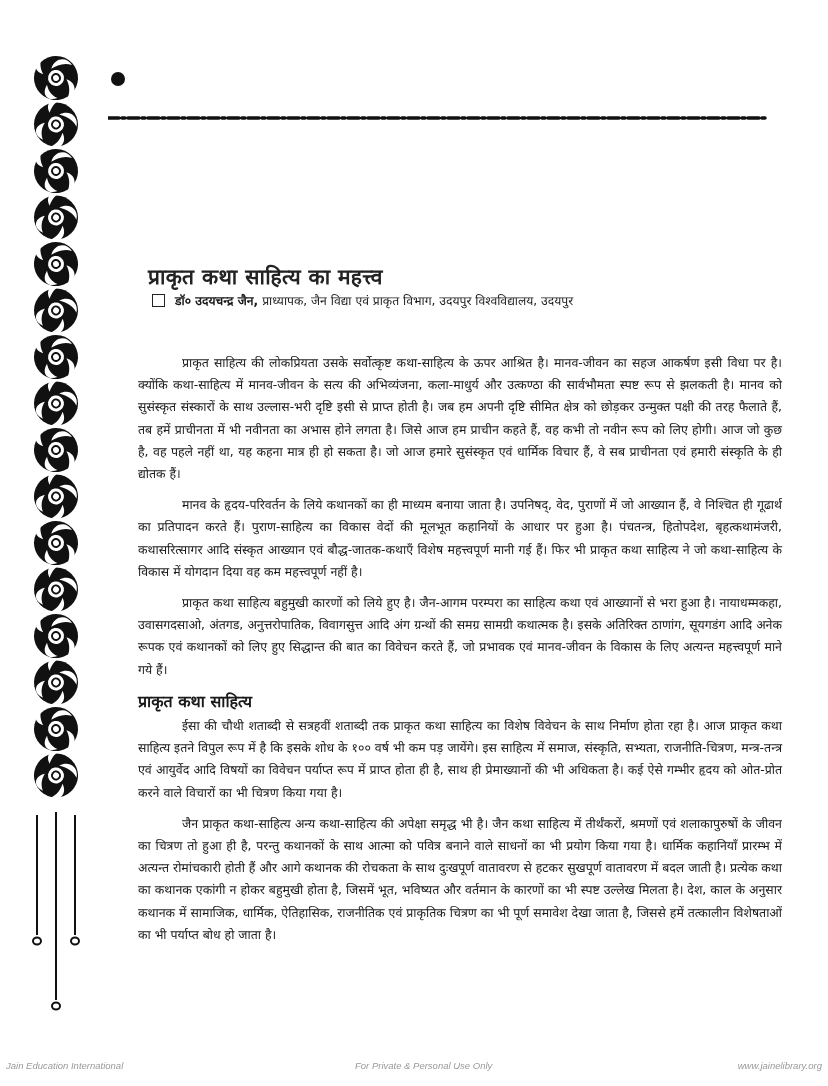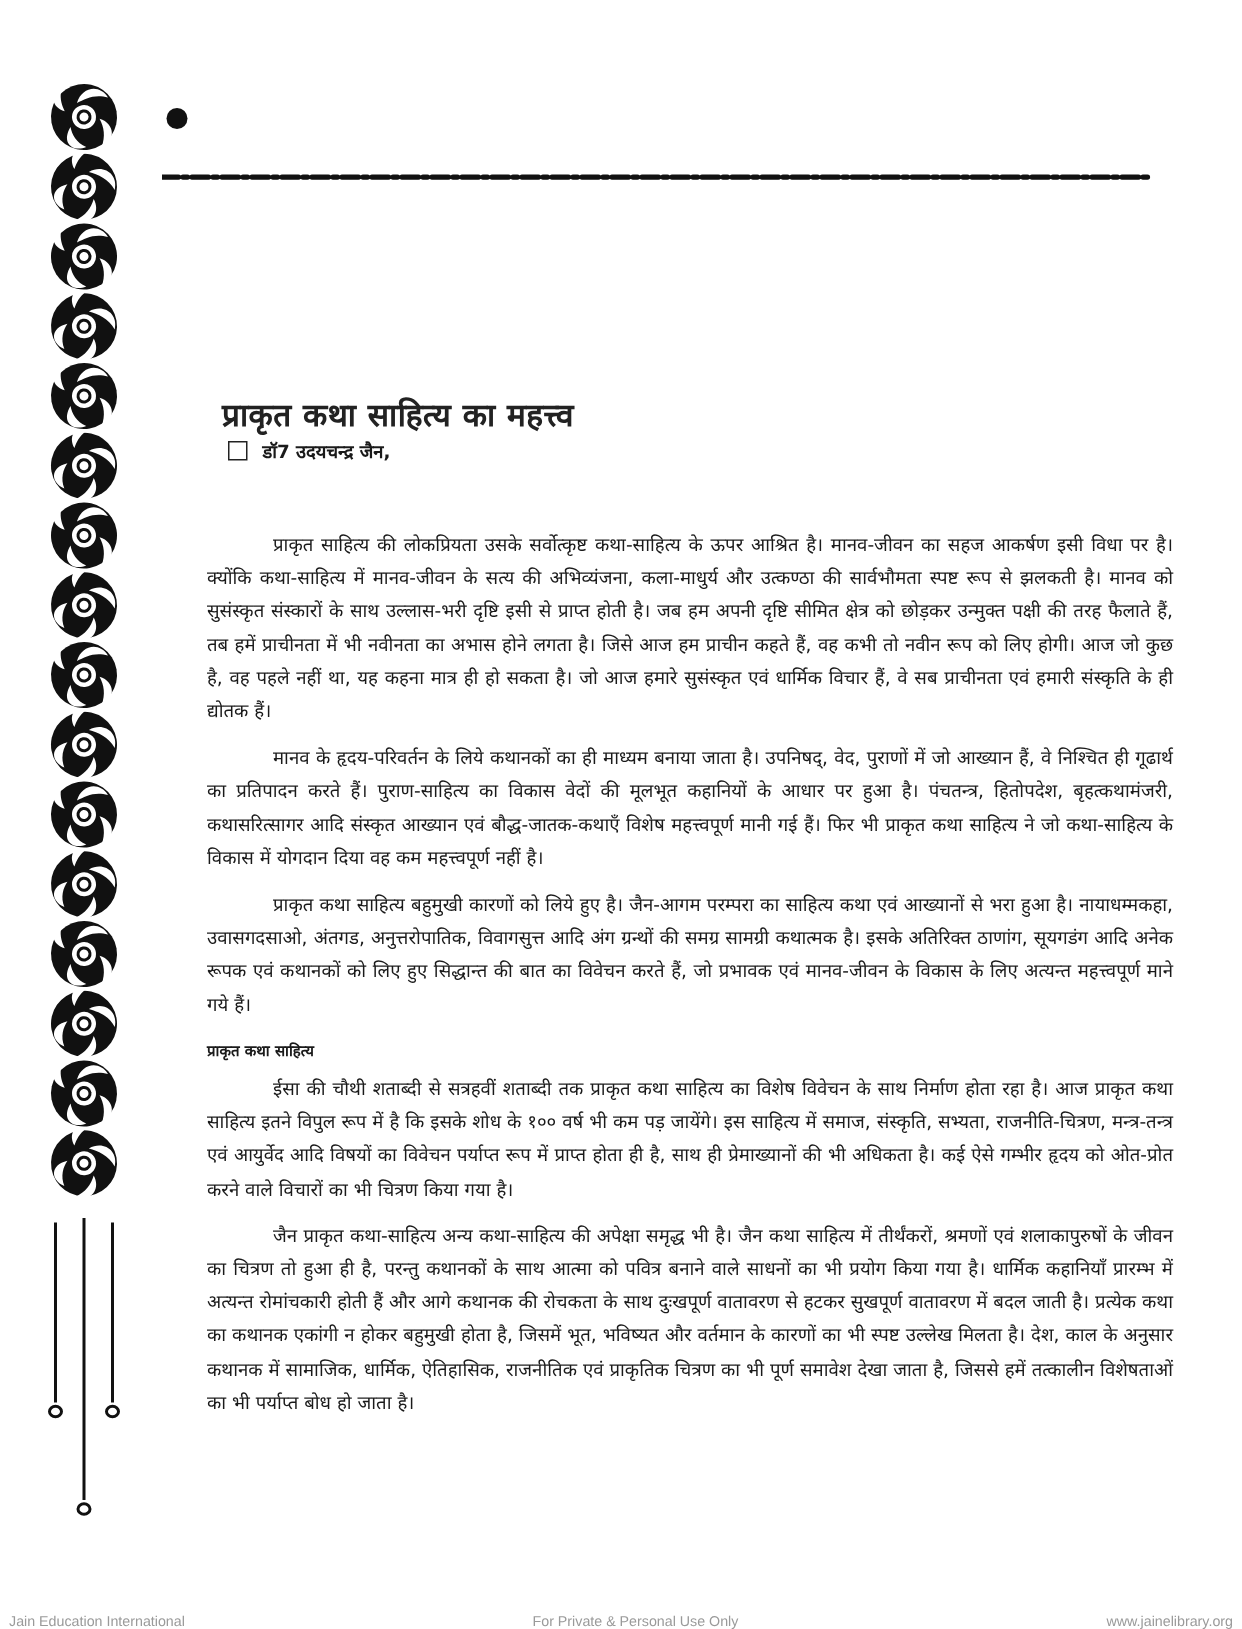--- a/index.html
+++ b/index.html
@@ -20,26 +20,26 @@
       position: absolute; left: 152px; top: 292px; font-size: 12.2px; color: #1a1a1a;
       display: flex; align-items: center; white-space: nowrap;
     }
     .byline .box { width: 11px; height: 11px; border: 1.4px solid #222; margin-right: 10px; display: inline-block; }
     .byline .author { font-weight: bold; margin-right: 4px; }
     .content {
       position: absolute; left: 138px; top: 322px; width: 644px;
       font-size: 12.4px; line-height: 22.2px; text-align: justify; margin-top: 30px;
     }
     .content p { margin: 0 0 9px 0; text-indent: 44px; }
-    .content h3 { margin: 10px 0 2px 0; font-size: 10px; font-weight: bold; }
+    .content h3 { margin: 10px 0 2px 0; font-size: 16px; font-weight: bold; }
     .footer {
       position: absolute; top: 1060px; left: 0; width: 828px; height: 14px;
       font-family: "Liberation Sans", sans-serif; font-size: 9.5px; color: #9a9a9a;
     }
-    .footer span { position: absolute; top: 16px; white-space: nowrap; }
+    .footer span { position: absolute; top: 0; white-space: nowrap; font-style: italic; }
     .f-left { left: 6px; }
     .f-center { left: 355px; }
     .f-right { right: 6px; }
   </style>
 </head>
 <body>
 
 <div class="border-col">
   <svg width="100" height="1086" viewBox="0 0 100 1086">
     <defs>
@@ -85,21 +85,22 @@
 <div class="dot"></div>
 
 <svg class="rule" viewBox="0 0 660 8">
   <line x1="0" y1="4" x2="660" y2="4" stroke="#111" stroke-width="3.5" stroke-dasharray="11 3 3 3" stroke-linecap="round"></line>
 </svg>
 
 <div class="title">प्राकृत कथा साहित्य का महत्त्व</div>
 
 <div class="byline">
   <span class="box"></span>
-  <span class="author">डॉ7 उदयचन्द्र जैन,</span>
+  <span class="author">डॉ० उदयचन्द्र जैन,</span>
+  <span>प्राध्यापक, जैन विद्या एवं प्राकृत विभाग, उदयपुर विश्वविद्यालय, उदयपुर</span>
 </div>
 
 <div class="content">
   <p>प्राकृत साहित्य की लोकप्रियता उसके सर्वोत्कृष्ट कथा-साहित्य के ऊपर आश्रित है। मानव-जीवन का सहज आकर्षण इसी विधा पर है। क्योंकि कथा-साहित्य में मानव-जीवन के सत्य की अभिव्यंजना, कला-माधुर्य और उत्कण्ठा की सार्वभौमता स्पष्ट रूप से झलकती है। मानव को सुसंस्कृत संस्कारों के साथ उल्लास-भरी दृष्टि इसी से प्राप्त होती है। जब हम अपनी दृष्टि सीमित क्षेत्र को छोड़कर उन्मुक्त पक्षी की तरह फैलाते हैं, तब हमें प्राचीनता में भी नवीनता का अभास होने लगता है। जिसे आज हम प्राचीन कहते हैं, वह कभी तो नवीन रूप को लिए होगी। आज जो कुछ है, वह पहले नहीं था, यह कहना मात्र ही हो सकता है। जो आज हमारे सुसंस्कृत एवं धार्मिक विचार हैं, वे सब प्राचीनता एवं हमारी संस्कृति के ही द्योतक हैं।</p>
   <p>मानव के हृदय-परिवर्तन के लिये कथानकों का ही माध्यम बनाया जाता है। उपनिषद्, वेद, पुराणों में जो आख्यान हैं, वे निश्चित ही गूढार्थ का प्रतिपादन करते हैं। पुराण-साहित्य का विकास वेदों की मूलभूत कहानियों के आधार पर हुआ है। पंचतन्त्र, हितोपदेश, बृहत्कथामंजरी, कथासरित्सागर आदि संस्कृत आख्यान एवं बौद्ध-जातक-कथाएँ विशेष महत्त्वपूर्ण मानी गई हैं। फिर भी प्राकृत कथा साहित्य ने जो कथा-साहित्य के विकास में योगदान दिया वह कम महत्त्वपूर्ण नहीं है।</p>
   <p>प्राकृत कथा साहित्य बहुमुखी कारणों को लिये हुए है। जैन-आगम परम्परा का साहित्य कथा एवं आख्यानों से भरा हुआ है। नायाधम्मकहा, उवासगदसाओ, अंतगड, अनुत्तरोपातिक, विवागसुत्त आदि अंग ग्रन्थों की समग्र सामग्री कथात्मक है। इसके अतिरिक्त ठाणांग, सूयगडंग आदि अनेक रूपक एवं कथानकों को लिए हुए सिद्धान्त की बात का विवेचन करते हैं, जो प्रभावक एवं मानव-जीवन के विकास के लिए अत्यन्त महत्त्वपूर्ण माने गये हैं।</p>
   <h3>प्राकृत कथा साहित्य</h3>
   <p>ईसा की चौथी शताब्दी से सत्रहवीं शताब्दी तक प्राकृत कथा साहित्य का विशेष विवेचन के साथ निर्माण होता रहा है। आज प्राकृत कथा साहित्य इतने विपुल रूप में है कि इसके शोध के १०० वर्ष भी कम पड़ जायेंगे। इस साहित्य में समाज, संस्कृति, सभ्यता, राजनीति-चित्रण, मन्त्र-तन्त्र एवं आयुर्वेद आदि विषयों का विवेचन पर्याप्त रूप में प्राप्त होता ही है, साथ ही प्रेमाख्यानों की भी अधिकता है। कई ऐसे गम्भीर हृदय को ओत-प्रोत करने वाले विचारों का भी चित्रण किया गया है।</p>
   <p>जैन प्राकृत कथा-साहित्य अन्य कथा-साहित्य की अपेक्षा समृद्ध भी है। जैन कथा साहित्य में तीर्थंकरों, श्रमणों एवं शलाकापुरुषों के जीवन का चित्रण तो हुआ ही है, परन्तु कथानकों के साथ आत्मा को पवित्र बनाने वाले साधनों का भी प्रयोग किया गया है। धार्मिक कहानियाँ प्रारम्भ में अत्यन्त रोमांचकारी होती हैं और आगे कथानक की रोचकता के साथ दुःखपूर्ण वातावरण से हटकर सुखपूर्ण वातावरण में बदल जाती है। प्रत्येक कथा का कथानक एकांगी न होकर बहुमुखी होता है, जिसमें भूत, भविष्यत और वर्तमान के कारणों का भी स्पष्ट उल्लेख मिलता है। देश, काल के अनुसार कथानक में सामाजिक, धार्मिक, ऐतिहासिक, राजनीतिक एवं प्राकृतिक चित्रण का भी पूर्ण समावेश देखा जाता है, जिससे हमें तत्कालीन विशेषताओं का भी पर्याप्त बोध हो जाता है।</p>
 </div>

